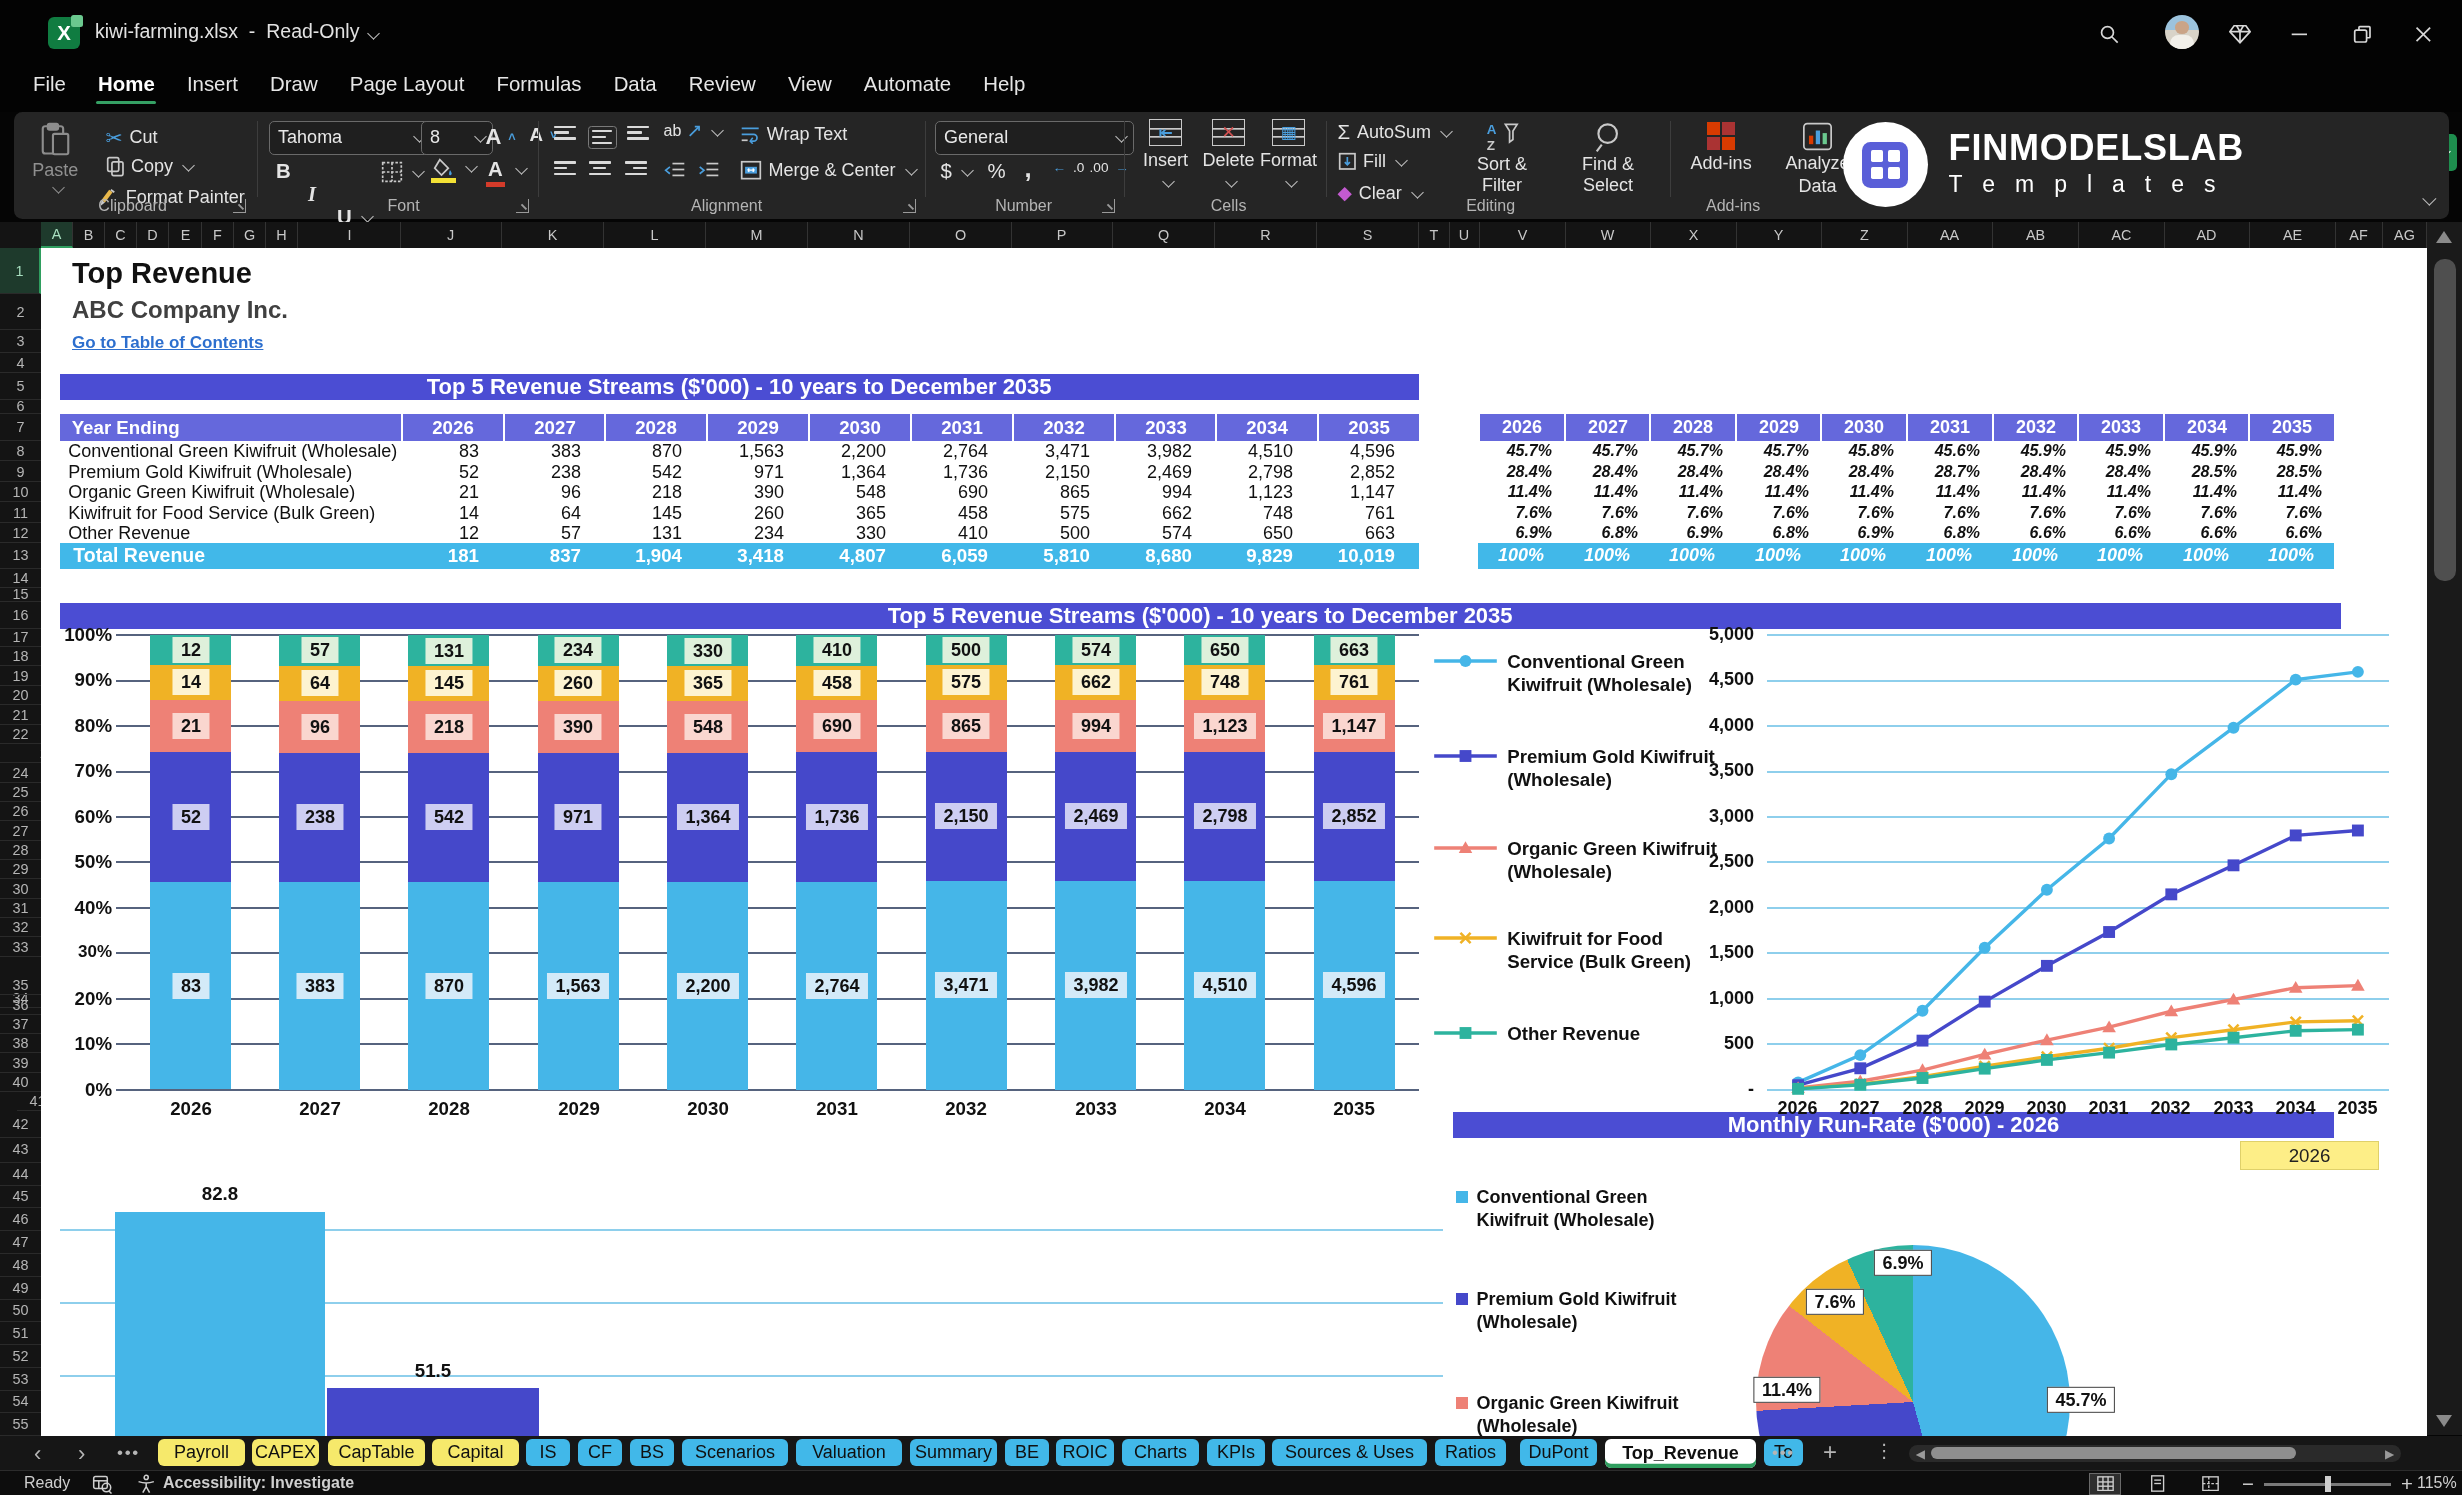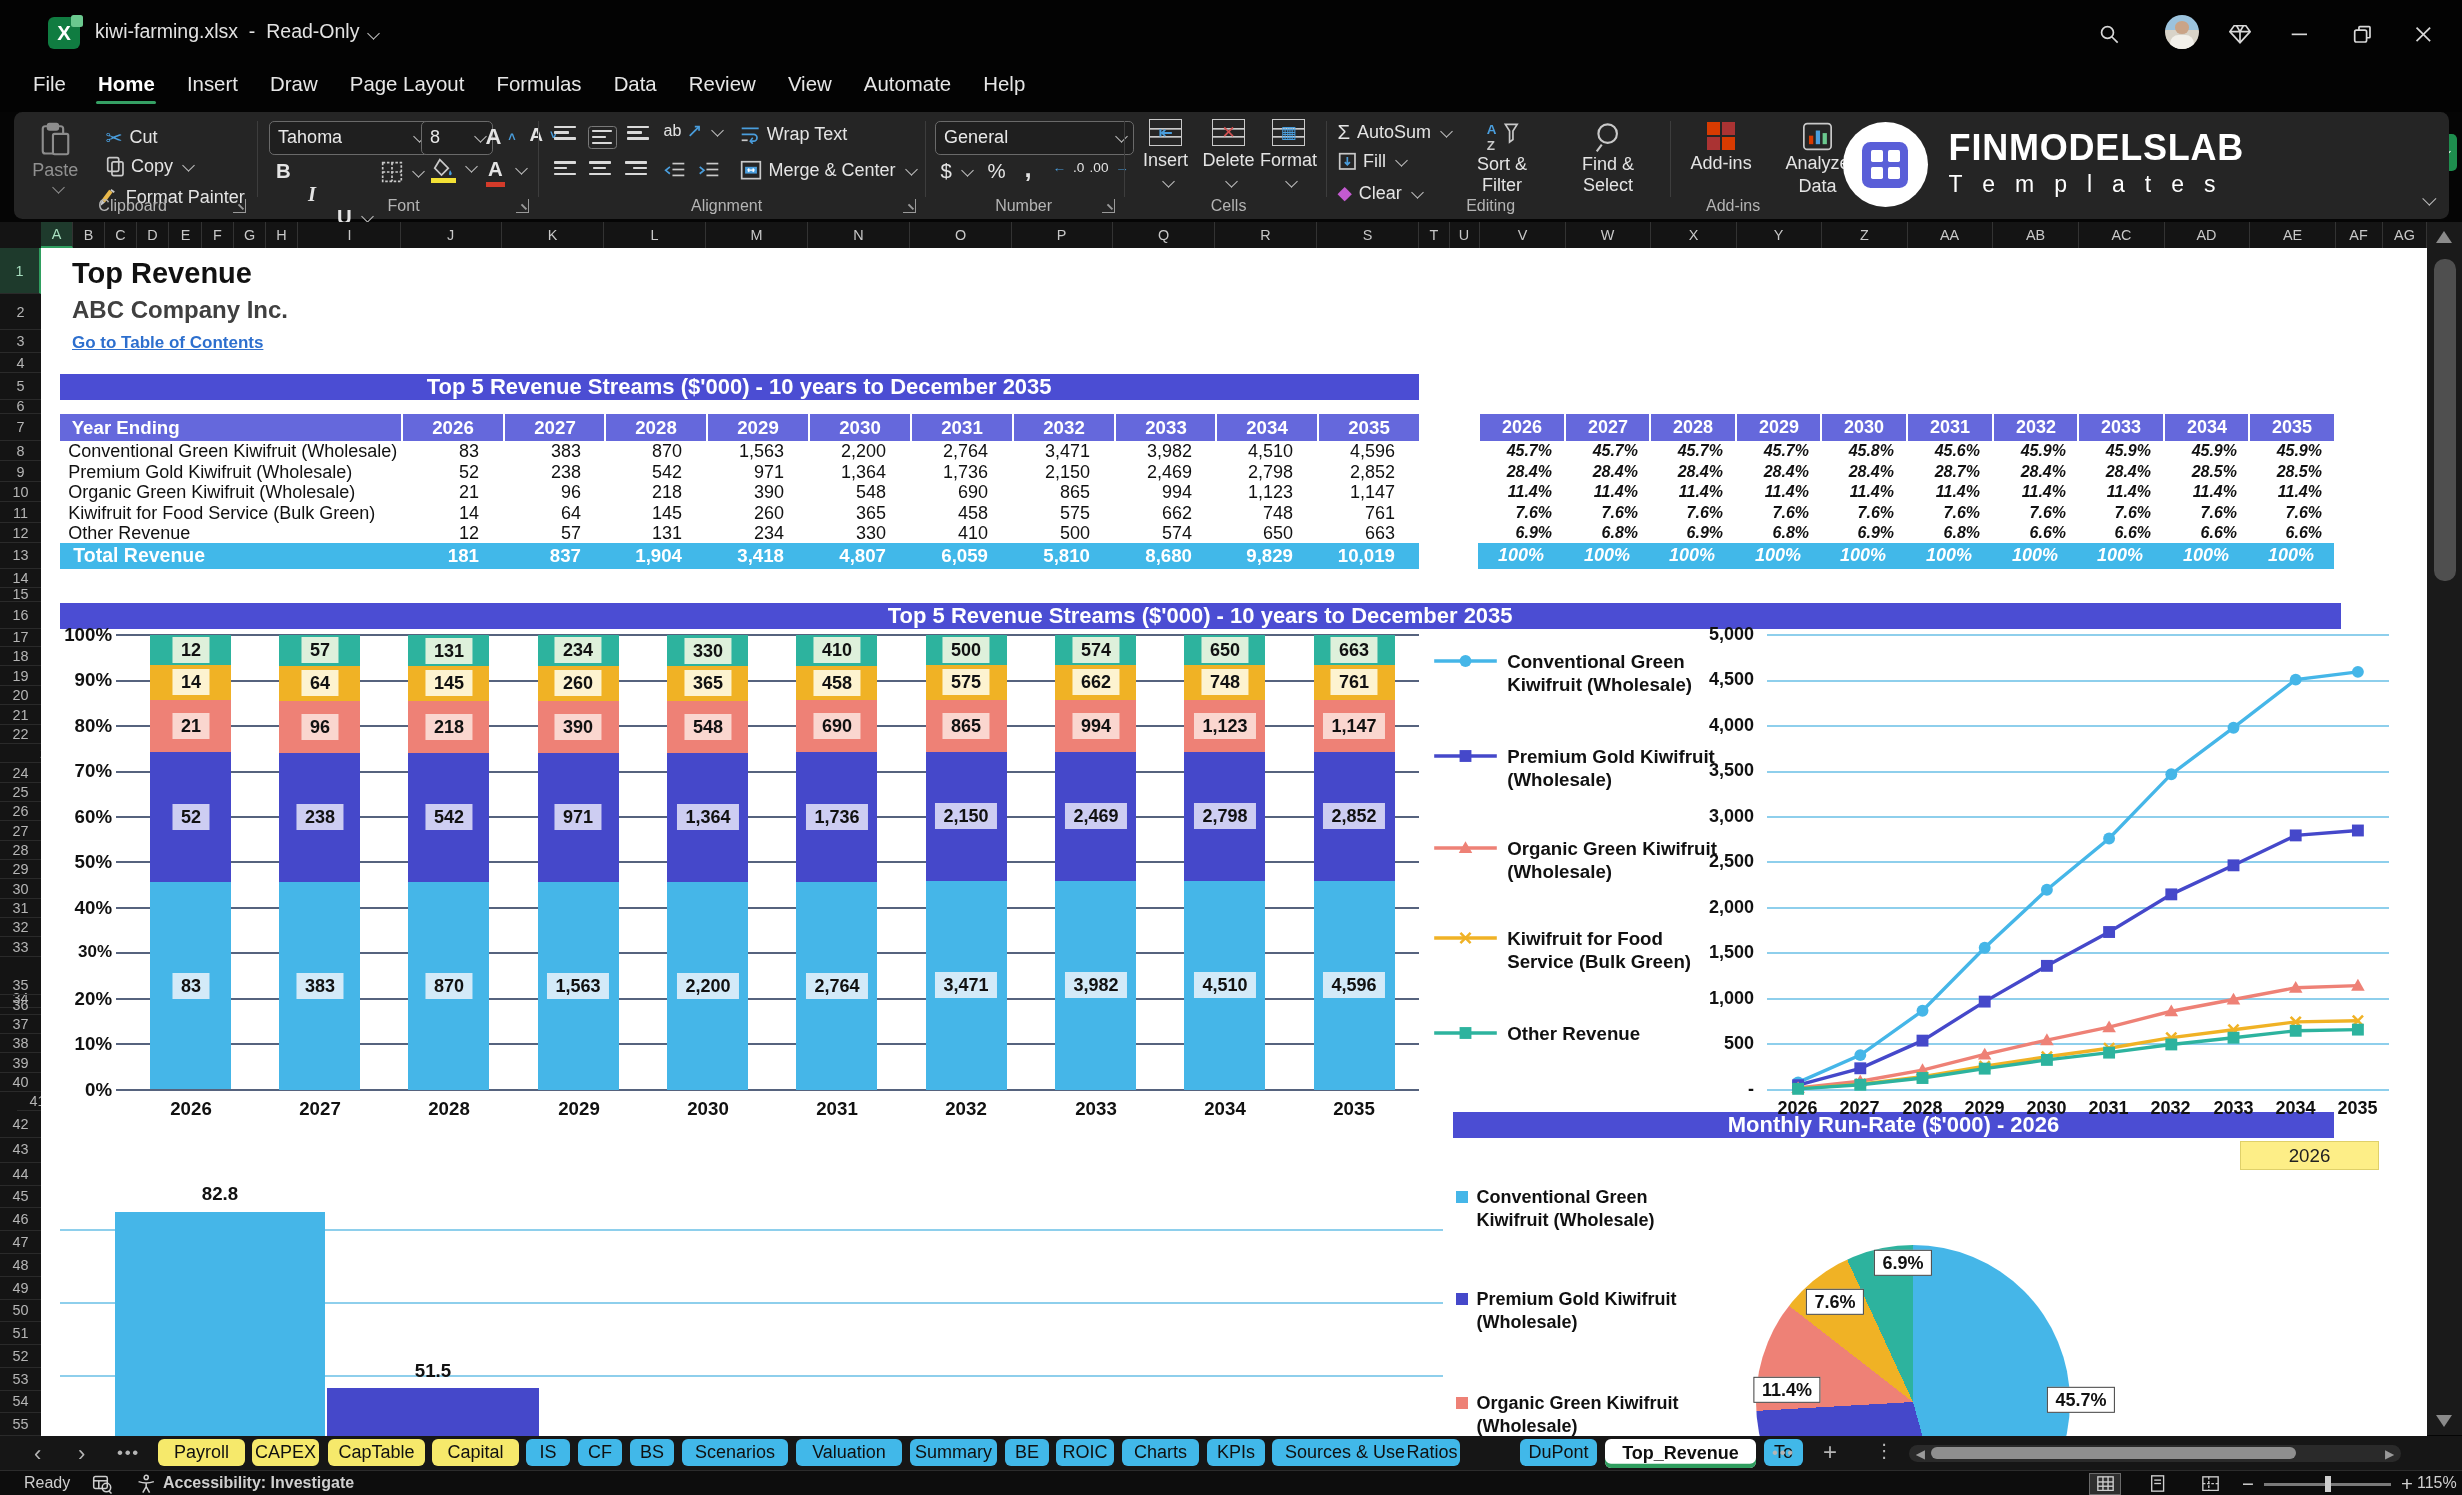--- a/index.html
+++ b/index.html
@@ -999,21 +999,21 @@
         <div class="sheet-tab" style="left: 578px; background: rgb(65, 184, 233); width: 44px;">CF</div>
         <div class="sheet-tab" style="left: 630px; background: rgb(65, 184, 233); width: 44px;">BS</div>
         <div class="sheet-tab" style="left: 682px; background: rgb(65, 184, 233); width: 106px;">Scenarios</div>
         <div class="sheet-tab" style="left: 796px; background: rgb(65, 184, 233); width: 106px;">Valuation</div>
         <div class="sheet-tab" style="left: 910px; background: rgb(65, 184, 233); width: 87px;">Summary</div>
         <div class="sheet-tab" style="left: 1005px; background: rgb(65, 184, 233); width: 44px;">BE</div>
         <div class="sheet-tab" style="left: 1056px; background: rgb(65, 184, 233); width: 58px;">ROIC</div>
         <div class="sheet-tab" style="left: 1122px; background: rgb(65, 184, 233); width: 77px;">Charts</div>
         <div class="sheet-tab" style="left: 1207px; background: rgb(65, 184, 233); width: 58px;">KPIs</div>
         <div class="sheet-tab" style="left: 1272px; background: rgb(65, 184, 233); width: 155px;">Sources &amp; Uses</div>
-        <div class="sheet-tab" style="left: 1404px; background: rgb(65, 184, 233); width: 56px;">Ratios</div>
+        <div class="sheet-tab" style="left: 1435px; background: rgb(65, 184, 233); width: 71px;">Ratios</div>
         <div class="sheet-tab" style="left: 1520px; background: rgb(65, 184, 233); width: 77px;">DuPont</div>
         <div class="sheet-tab" style="left: 1605px; background: rgb(255, 255, 255); font-weight: bold; box-shadow: rgb(47, 158, 95) 0px -4.2px 0px inset; height: 29px; width: 151px;">Top_Revenue</div>
         <div class="sheet-tab" style="left: 1764px; background: rgb(65, 184, 233); width: 39px;">To</div>
       </div>
     <div class="tab-nav" style="left:1772px;font-size:17px;letter-spacing:1.7px;top:6.8px;">•••</div>
     <div class="tab-nav" style="left:1823px;font-size:24px;top:1.7px;">+</div>
     <div class="tab-nav" style="left:1875px;font-size:18.7px;top:4.2px;">⋮</div>
     <div id="hscroll">
       <span style="position:absolute;left:6.8px;top:2.5px;color:#9a9a9a;font-size:12px;">◀</span>
       <div id="hthumb"></div>

